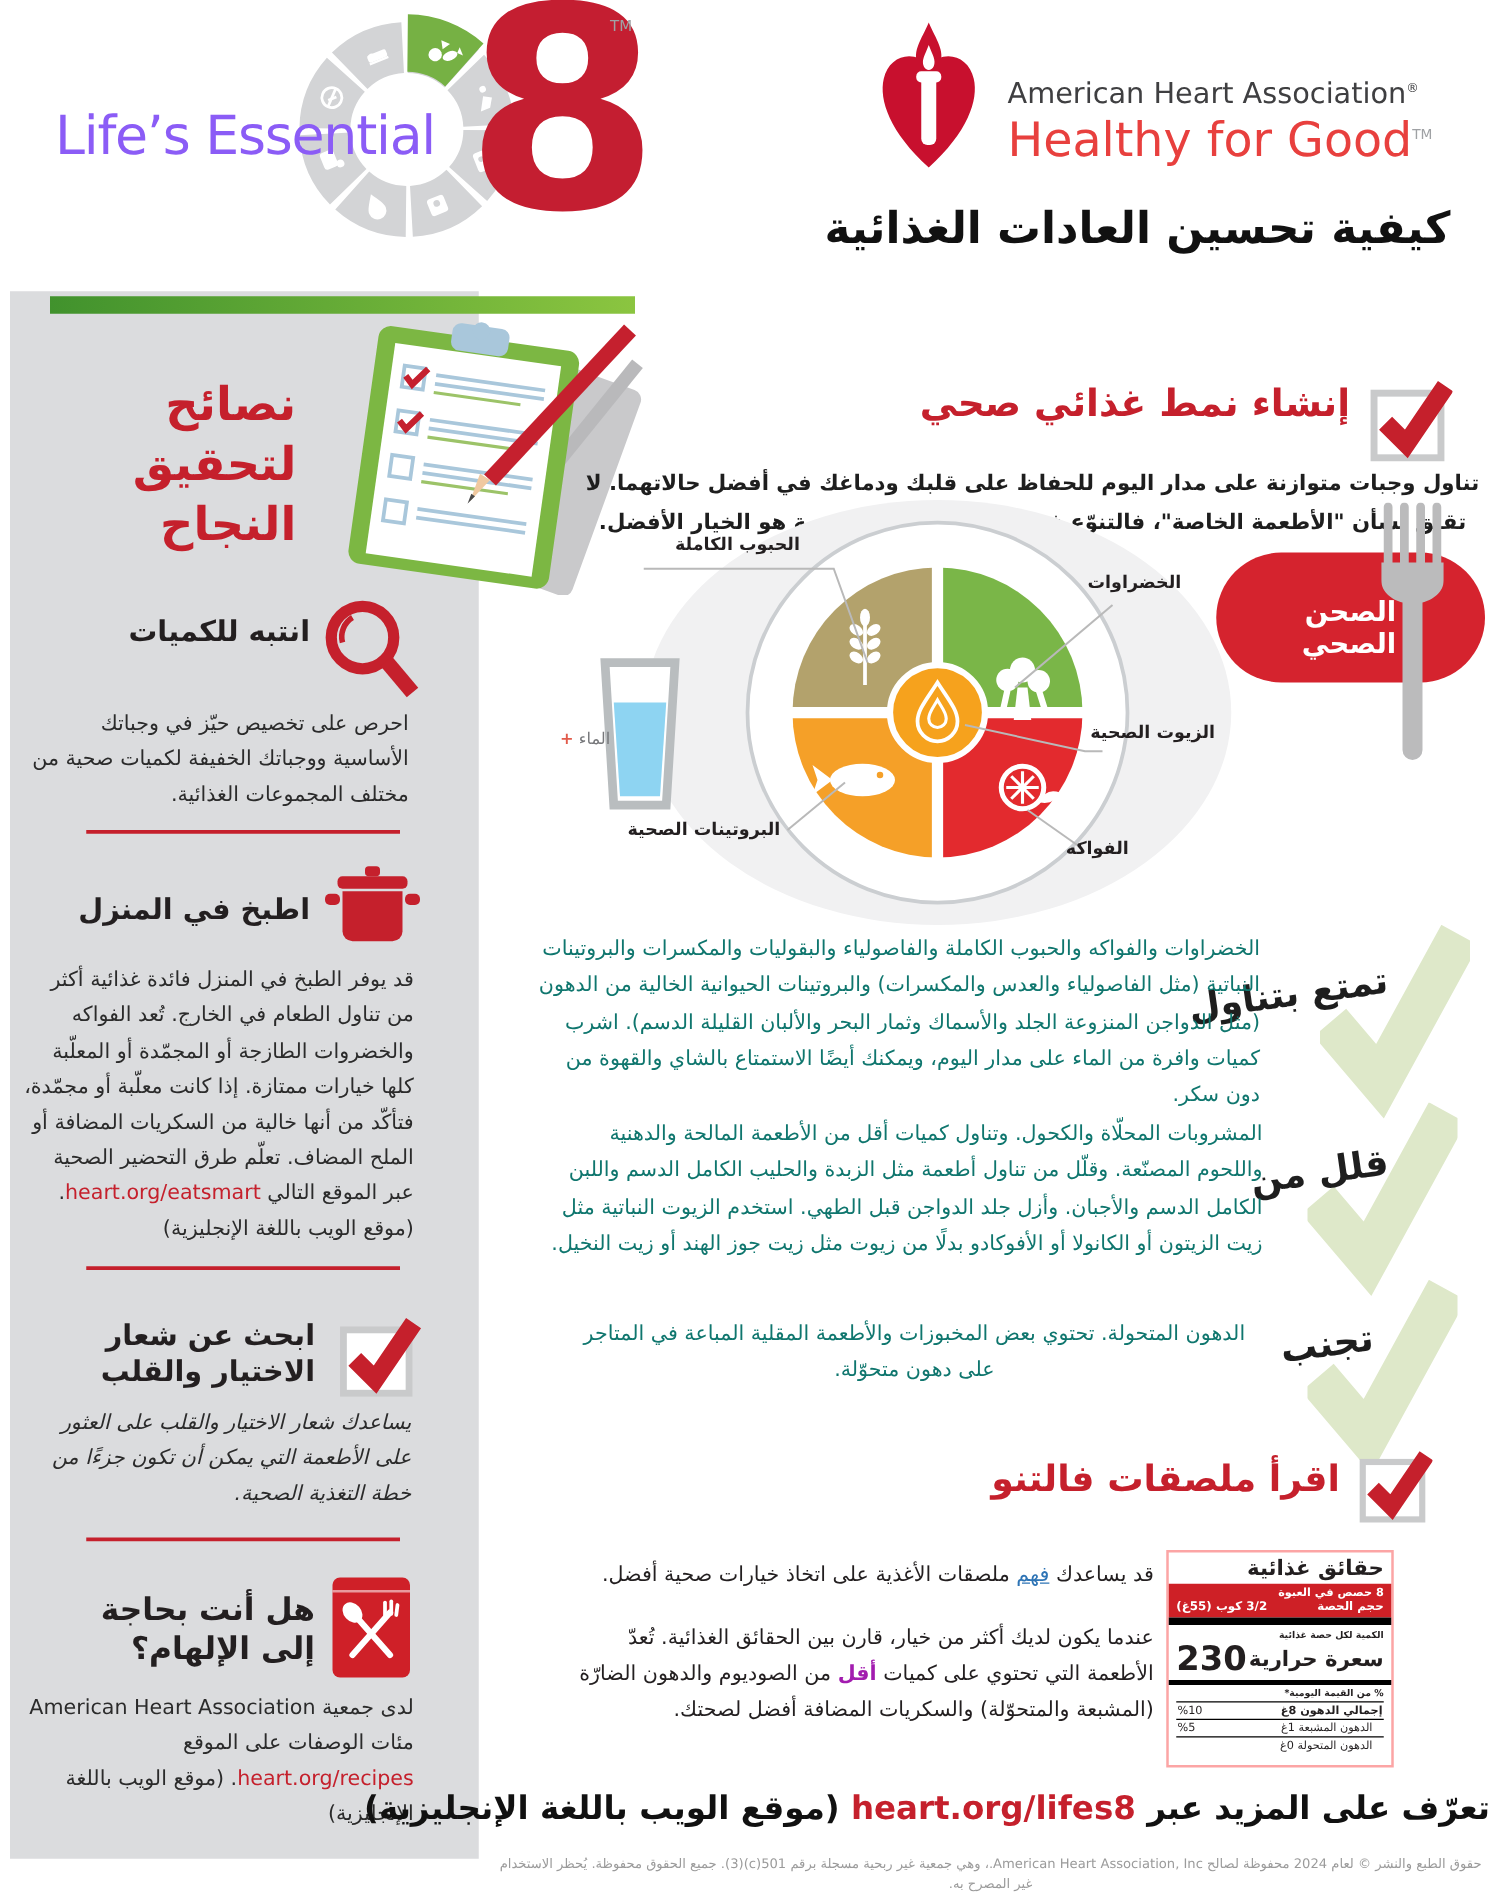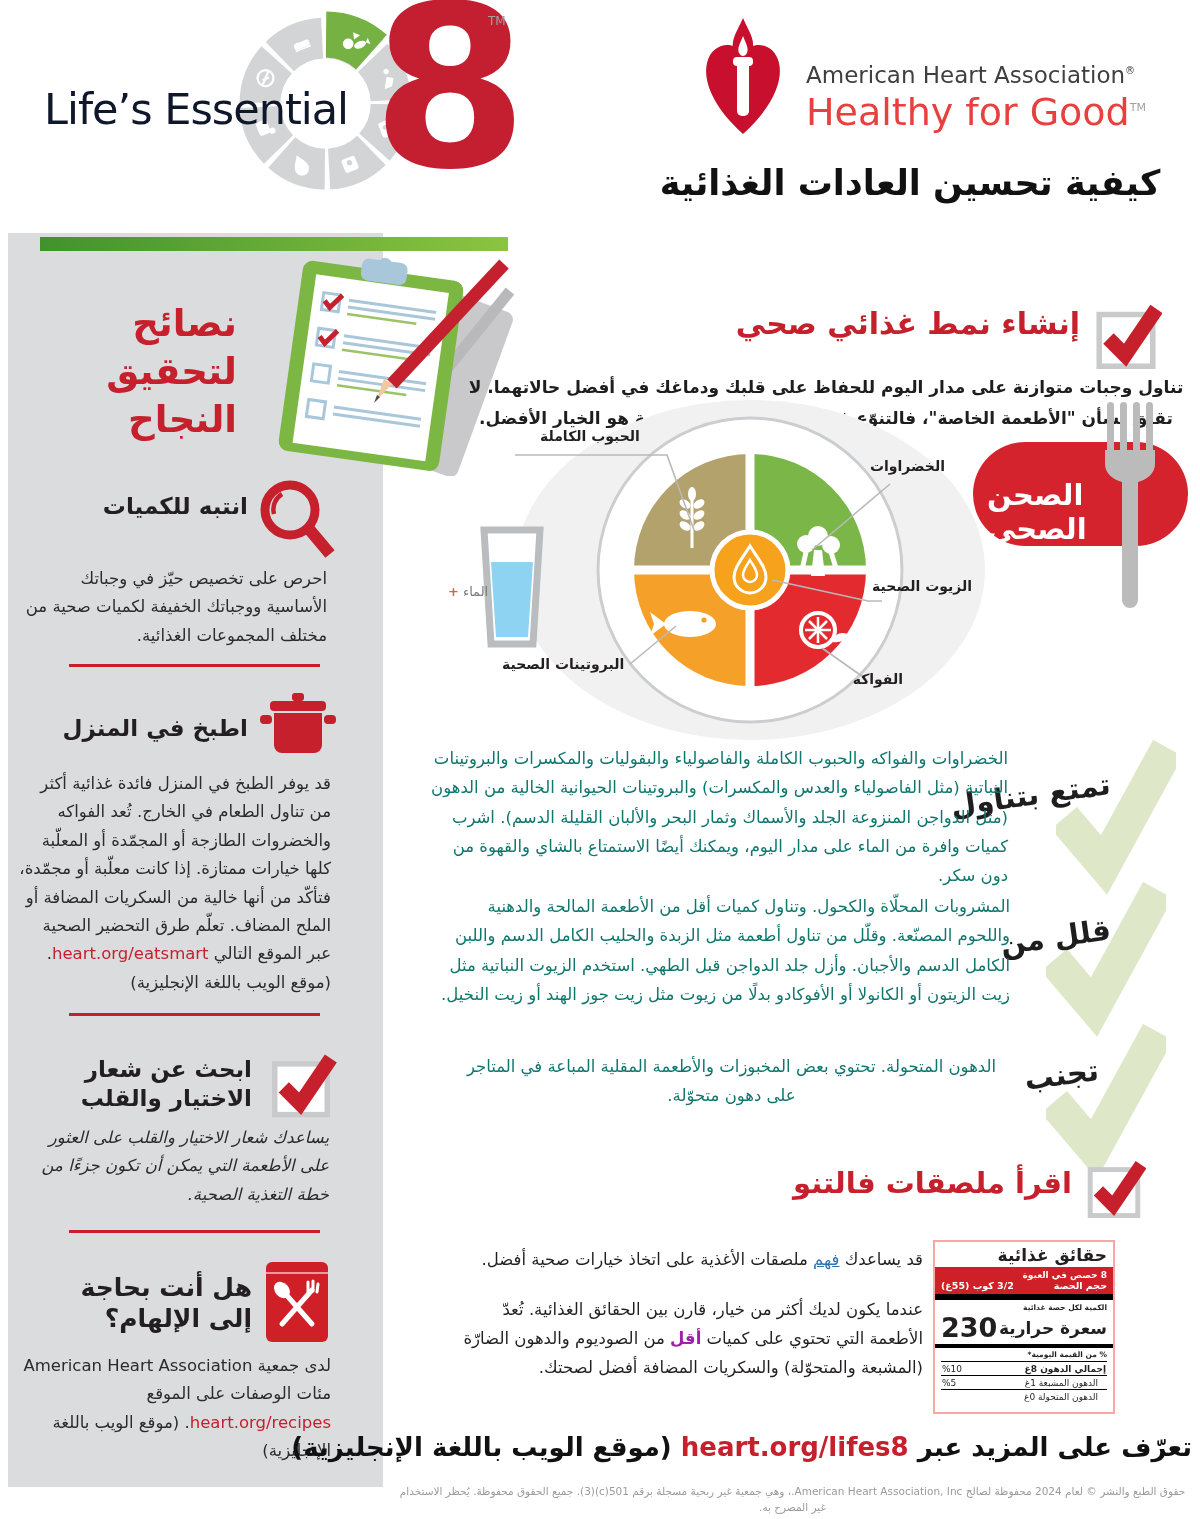--- a/index.html
+++ b/index.html
@@ -74,21 +74,21 @@
             <circle cx="7" cy="6" r="3.5" fill="#fff"></circle>
           </g>
 
         <g transform="translate(58,53)" stroke="#fff" fill="none">
             <circle cx="0" cy="0" r="9" stroke-width="2.5"></circle>
             <line x1="-6" y1="6" x2="6" y2="-6" stroke-width="2.5"></line>
             <line x1="-4" y1="1" x2="4" y2="1" stroke-width="2.5"></line>
           </g>
       </g>
     </svg>
-    <div class="abs" style="left:44px;top:84px;font-size:43px;color:#0f172a;letter-spacing:-1px;">Life’s Essential</div>
+    <div class="abs" style="left:44px;top:84px;font-size:43px;color:#8b5cf6;letter-spacing:-1px;">Life’s Essential</div>
     <div class="abs" style="left:372px;top:-32px;font-size:224px;font-weight:bold;color:#C41E31;line-height:1.08;">8</div>
     <div class="abs" style="left:488px;top:14px;font-size:12px;color:#9FA1A4;">TM</div>
   </div>
 
   <svg class="abs" style="left:700px;top:16px;" width="86" height="122" viewBox="0 0 86 122">
     <path d="M43,2 C37,16 30,24 34,36 C37,44 49,44 52,36 C56,24 49,16 43,2 Z" fill="#C8102E"></path>
     <path d="M43,118 C12,90 3,64 7,47 C11,29 30,23 43,36 C56,23 75,29 79,47 C83,64 74,90 43,118 Z" fill="#C8102E"></path>
     <rect x="37" y="44" width="12" height="56" rx="5" fill="#fff"></rect>
     <rect x="33" y="41" width="20" height="9" rx="4" fill="#fff"></rect>
     <path d="M43,20 C40,28 37,32 39,37 C41,41 45,41 47,37 C49,32 46,28 43,20 Z" fill="#fff"></path>
@@ -280,21 +280,21 @@
     <div class="abs ar plate-label" style="left:462px;top:180px;width:90px;">الزيوت الصحية</div>
     <div class="abs ar plate-label" style="left:423px;top:273px;width:60px;">الفواكه</div>
     <div class="abs ar plate-label" style="left:82px;top:258px;width:124px;text-align:left;">البروتينات الصحية</div>
     <div class="abs" style="left:28px;top:186px;font-size:13px;color:#77787B;white-space:nowrap;">
       <span style="color:#E25B4B;font-weight:bold;">+</span>
       <span>الماء</span>
     </div>
   </div>
 
   <div class="abs" style="left:973px;top:442px;width:215px;height:104px;background:#D5232E;border-radius:52px;">
-    <div class="abs ar" style="left:14px;top:36px;width:130px;text-align:left;color:#fff;font-size:29px;font-weight:bold;">الصحن الصحي</div>
+    <div class="abs ar" style="left:14px;top:36px;width:130px;text-align:right;color:#fff;font-size:22px;font-weight:bold;">الصحن الصحي</div>
   </div>
   <svg class="abs" style="left:1105px;top:402px;" width="50" height="210" viewBox="0 0 50 210">
     <g fill="#BBBBBC">
       <rect x="2" y="0" width="7" height="54" rx="3.5"></rect>
       <rect x="15" y="0" width="7" height="54" rx="3.5"></rect>
       <rect x="28" y="0" width="7" height="54" rx="3.5"></rect>
       <rect x="41" y="0" width="7" height="54" rx="3.5"></rect>
       <path d="M0,48 h50 v14 c0,10 -9,16 -17,18 v118 a8,8 0 0 1 -16,0 v-118 c-8,-2 -17,-8 -17,-18 Z"></path>
     </g>
   </svg>

